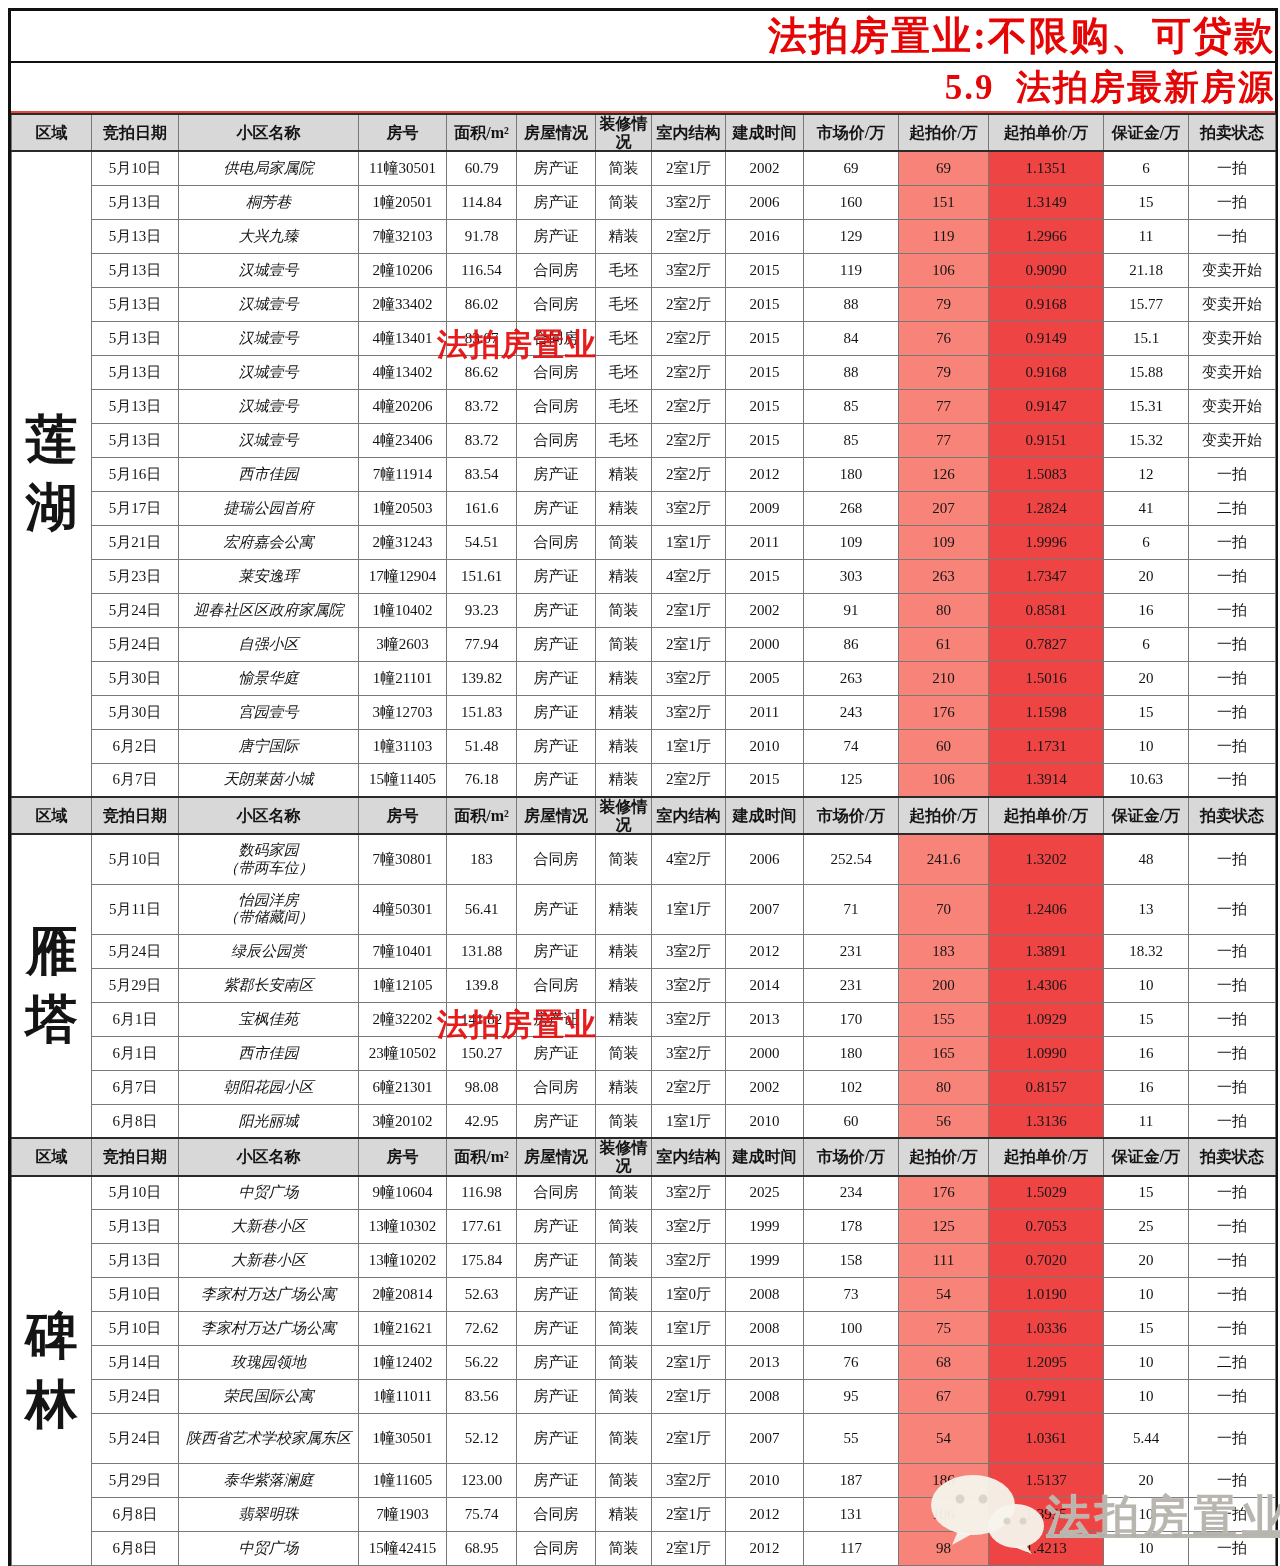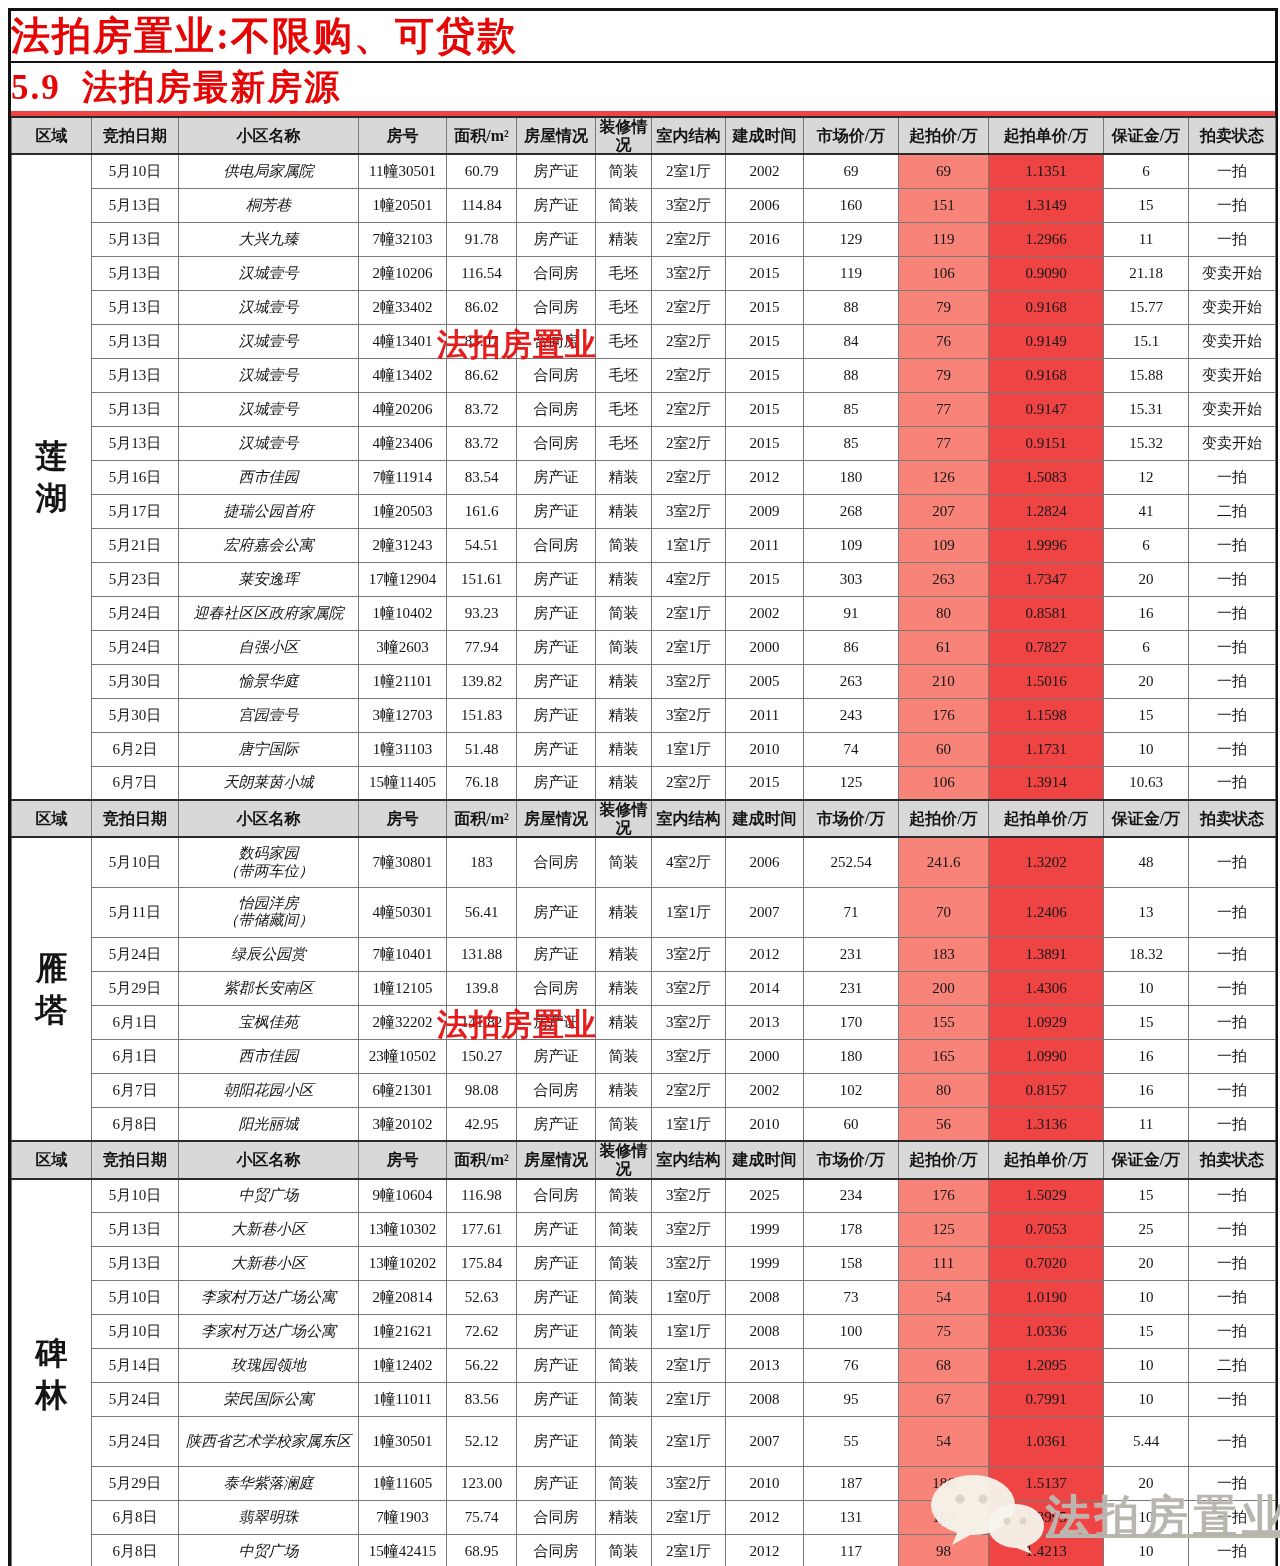--- a/index.html
+++ b/index.html
@@ -1,35 +1,35 @@
 <!DOCTYPE html>
 <html><head>
 <meta charset="utf-8">
 <style>
   html,body{margin:0;padding:0;background:#ffffff;}
   body{width:1280px;height:1566px;position:relative;overflow:hidden;
        font-family:"Liberation Serif","DejaVu Serif",serif;color:#141414;}
   .frame{position:absolute;left:8px;top:8px;width:1264px;border:3px solid #111;}
-  .banner{display:flex;align-items:center;justify-content:flex-start;
+  .banner{display:flex;align-items:center;justify-content:flex-end;
           color:#e60505;font-weight:700;white-space:pre;}
   .banner.b1{height:50px;font-size:39px;border-bottom:2px solid #111;letter-spacing:2px;}
-  .banner.b2{height:48px;font-size:35px;border-bottom:5px solid #ef4444;letter-spacing:2px;}
+  .banner.b2{height:48px;font-size:35px;border-bottom:2px solid #ef4444;letter-spacing:2px;}
   table.grid{border-collapse:collapse;table-layout:fixed;width:1264px;}
   table.grid td{border:1px solid #787878;text-align:center;vertical-align:middle;
                 font-size:15px;padding:0 2px;overflow:hidden;line-height:1.15;}
   tr.drow{height:34px;}
   tr.drow.tall{height:50px;}
   tr.hrow{height:37px;}
   tr.hrow td{background:#d8d8d8;font-weight:700;font-size:16px;
              border-top:2px solid #2a2a2a;border-bottom:2px solid #2a2a2a;line-height:1.1;}
   td.k-name{text-align:left;padding-left:7px;font-style:italic;}
   td.k-start{background:#f88379;}
   td.k-unit{background:#ef4444;}
   td.region-cell{border-right:1.5px solid #444;}
-  .region-txt{width:1.08em;margin:1px auto;word-break:break-all;font-size:32px;
+  .region-txt{width:1.08em;margin:1px auto;word-break:break-all;font-size:52px;
               font-weight:700;line-height:1.32;}
   .name-note{display:block;}
   .wm-red{position:absolute;color:rgba(228,12,12,.93);font-size:31px;font-weight:700;
           white-space:nowrap;z-index:5;letter-spacing:1px;}
   .wm-gray{position:absolute;display:flex;align-items:center;z-index:5;}
   .wm-gray .txt{font-size:44px;font-weight:700;color:rgba(178,176,168,.92);
                 letter-spacing:5px;text-decoration:underline;white-space:nowrap;
                 text-shadow:0 0 1px #ffffff;}
 </style>
 </head>

